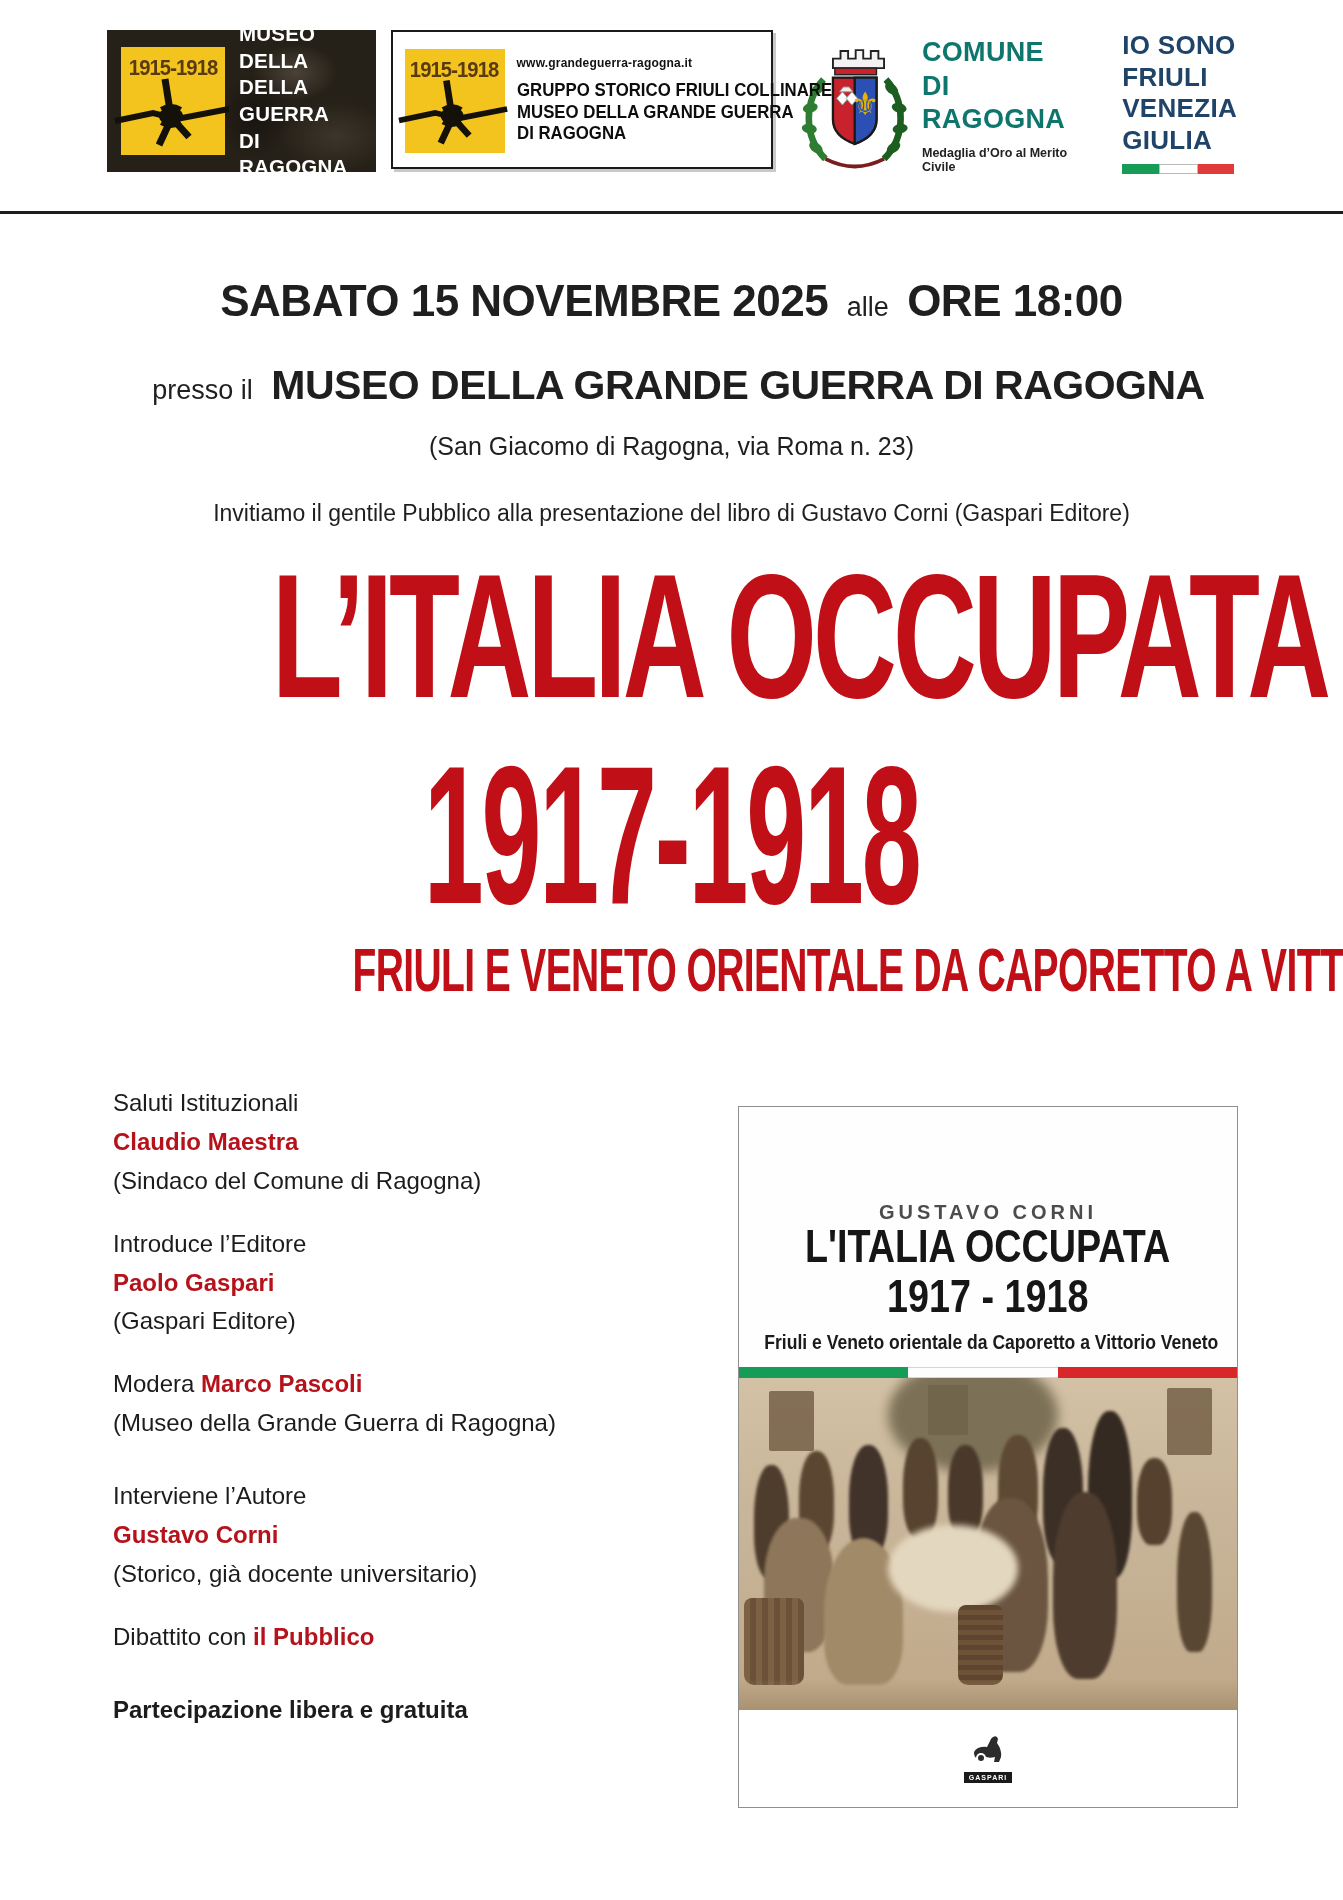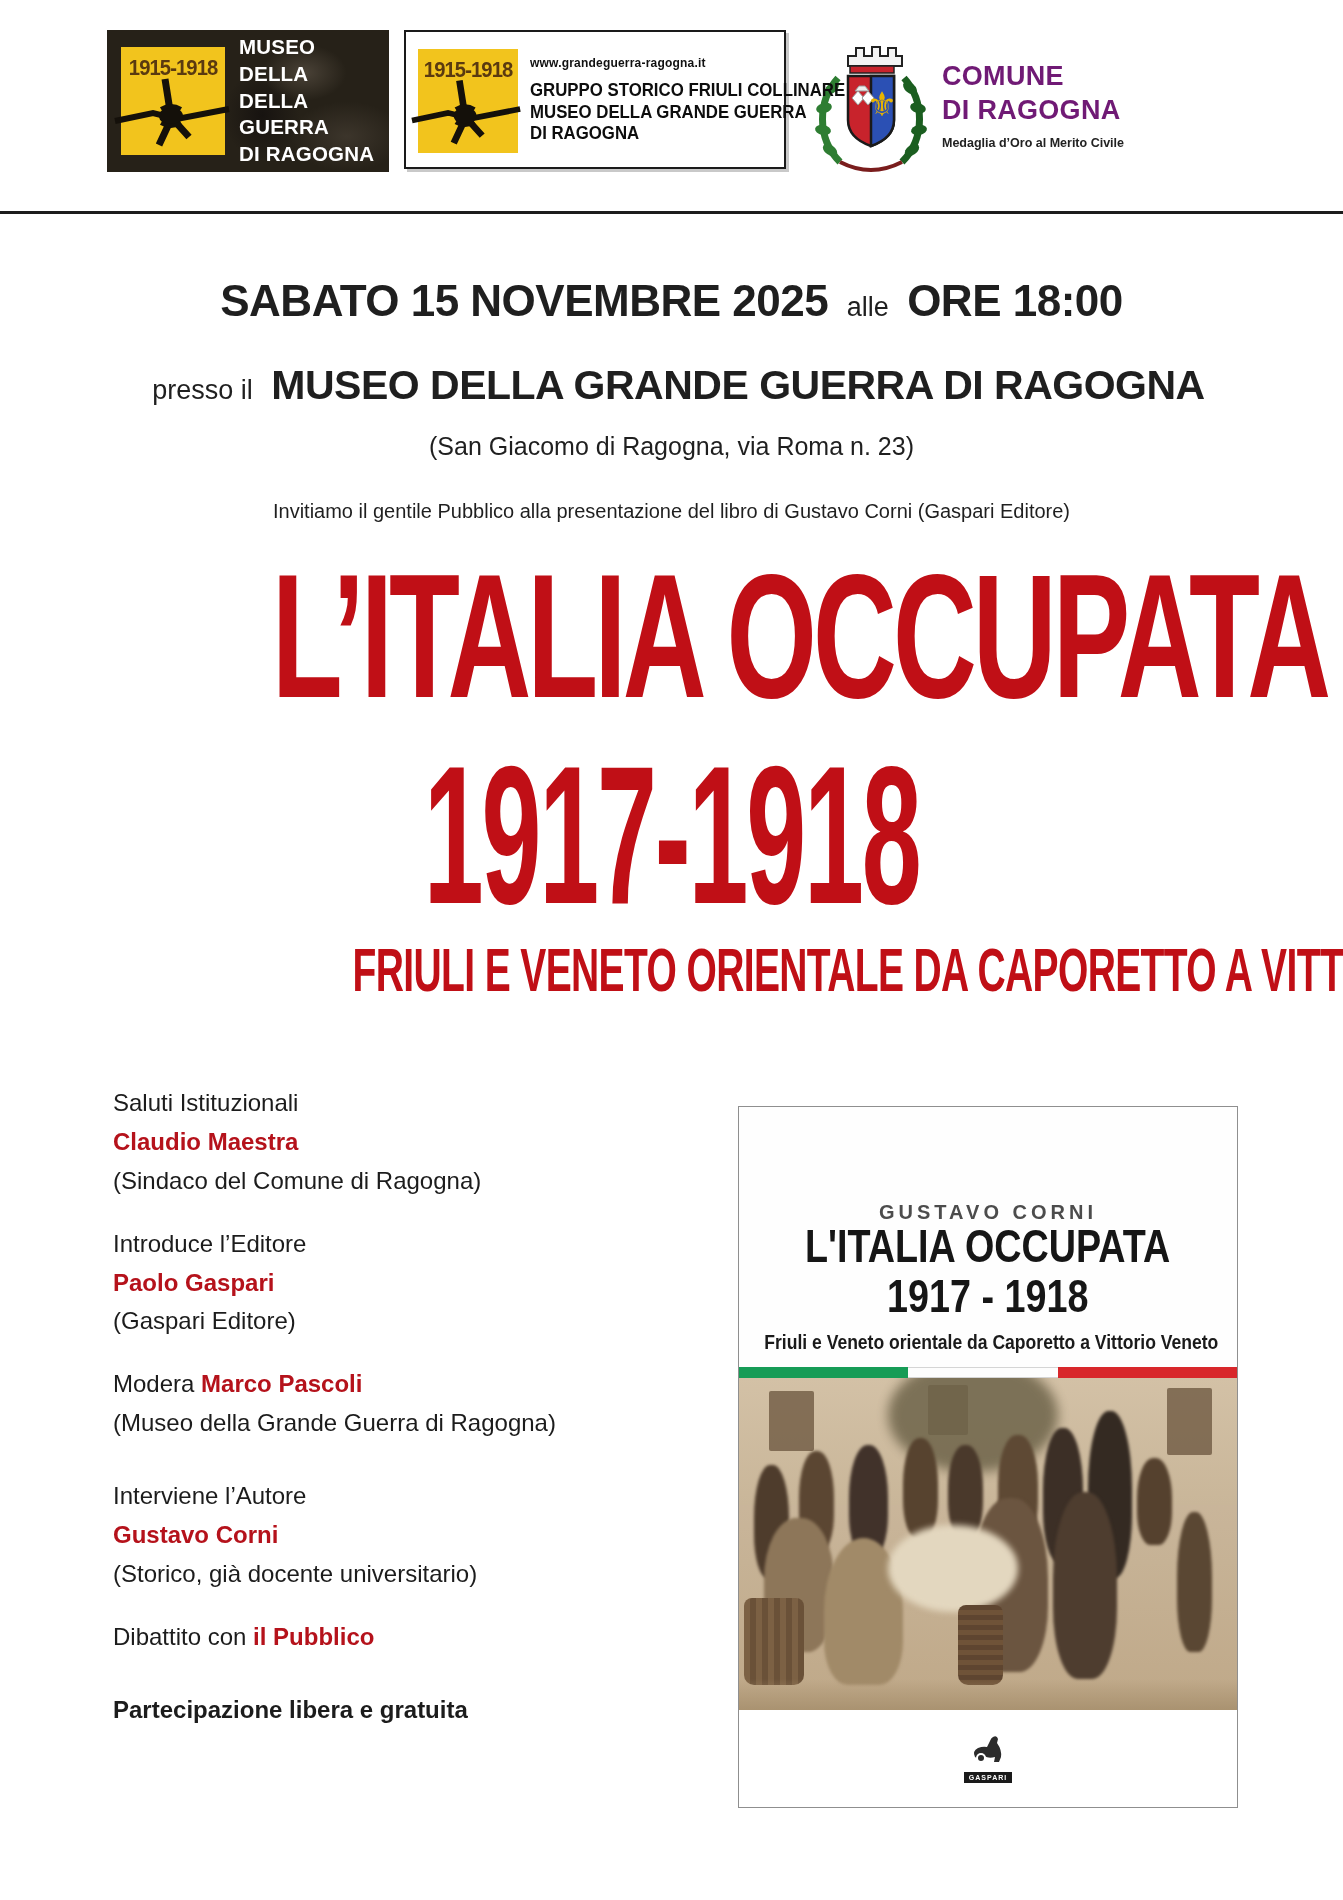--- a/index.html
+++ b/index.html
@@ -33,41 +33,41 @@
     width:382px; height:139px; margin-left:15px; background:#fff; border:2px solid #1a1a1a;
     box-shadow:3px 3px 0 #c9c9c9; display:flex; gap:12px; padding:12px 8px 10px 12px; align-items:center;
   }
   .logo-gruppo .yellow-sq { width:100px; height:104px; }
   .gruppo-text { display:flex; flex-direction:column; }
   .gruppo-site { font-size:12px; font-weight:700; letter-spacing:.2px; color:#111; margin-bottom:10px; }
   .gruppo-line { font-size:17.5px; font-weight:800; color:#0d0d0d; line-height:1.25; transform:scaleX(.96); transform-origin:left; white-space:nowrap; }
 
   .logo-comune { display:flex; margin-left:24px; align-items:center; gap:10px; }
   .comune-text { display:flex; flex-direction:column; }
-  .comune-name { font-size:27px; font-weight:800; color:#701a75; line-height:1.25; letter-spacing:.3px; }
+  .comune-name { font-size:27px; font-weight:800; color:#0f766e; line-height:1.25; letter-spacing:.3px; }
   .comune-medal { font-size:12.5px; font-weight:700; color:#222; margin-top:9px; }
 
   .logo-fvg { margin-left:28px; display:flex; flex-direction:column; }
   .fvg-line { font-size:26px; font-weight:700; color:#1f4468; line-height:1.22; letter-spacing:.3px; }
   .fvg-flag { margin-top:7px; width:112px; height:10px; display:flex; }
   .fvg-flag .g { flex:1; background:var(--flag_green); }
   .fvg-flag .w { flex:1; background:#fff; border:1px solid #bbb; }
   .fvg-flag .r { flex:1; background:var(--flag_red); }
 
   .rule { position:absolute; top:211px; left:0; width:100%; height:3px; background:#1c1c1c; }
 
   
   .evline { position:absolute; left:0; width:100%; text-align:center; white-space:nowrap; }
   .ev-date { top:276px; }
   .big { font-size:44px; font-weight:700; letter-spacing:-.5px; }
   .small-join { font-size:27px; font-weight:500; margin:0 14px; }
   .ev-venue { top:362px; }
   .venue-name { font-size:41px; font-weight:700; letter-spacing:-.5px; }
   .ev-address { top:432px; font-size:25px; font-weight:500; }
-  .ev-invite { top:500px; font-size:20px; font-weight:500; }
+  .ev-invite { top:500px; font-size:23px; font-weight:500; }
 
   
   .squeeze { display:inline-block; transform-origin:center; white-space:nowrap; }
   .title-main { position:absolute; top:548px; left:0; width:100%; text-align:center; line-height:1; }
   .title-main .squeeze { font-size:176px; font-weight:700; color:var(--red); transform:scaleX(.66); letter-spacing:-6px; }
   .title-years { position:absolute; top:738px; left:0; width:100%; text-align:center; line-height:1; }
   .title-years .squeeze { font-size:196px; font-weight:700; color:var(--red); transform:scaleX(.55); letter-spacing:-4px; }
   .title-sub { position:absolute; top:940px; left:0; width:100%; text-align:center; line-height:1; }
   .title-sub .squeeze { font-size:61px; font-weight:700; color:var(--red); transform:scaleX(.64); letter-spacing:-1px; }
 
@@ -186,20 +186,31 @@
         </g>
         <text x="72" y="86" font-size="34" fill="#e8b400" text-anchor="middle" font-family="DejaVu Sans, sans-serif">⚜</text>
       </svg>
       <div class="comune-text">
         <div class="comune-name">COMUNE</div>
         <div class="comune-name">DI RAGOGNA</div>
         <div class="comune-medal">Medaglia d’Oro al Merito Civile</div>
       </div>
     </div>
 
+    <div class="logo-fvg">
+      <div class="fvg-line">IO SONO</div>
+      <div class="fvg-line">FRIULI</div>
+      <div class="fvg-line">VENEZIA</div>
+      <div class="fvg-line">GIULIA</div>
+      <div class="fvg-flag">
+        <div class="g"></div>
+        <div class="w"></div>
+        <div class="r"></div>
+      </div>
+    </div>
   </div>
 
   <div class="rule"></div>
 
   <div class="evline ev-date">
     <span class="big">SABATO 15 NOVEMBRE 2025</span>
     <span class="small-join">alle</span>
     <span class="big">ORE 18:00</span>
   </div>
   <div class="evline ev-venue">

